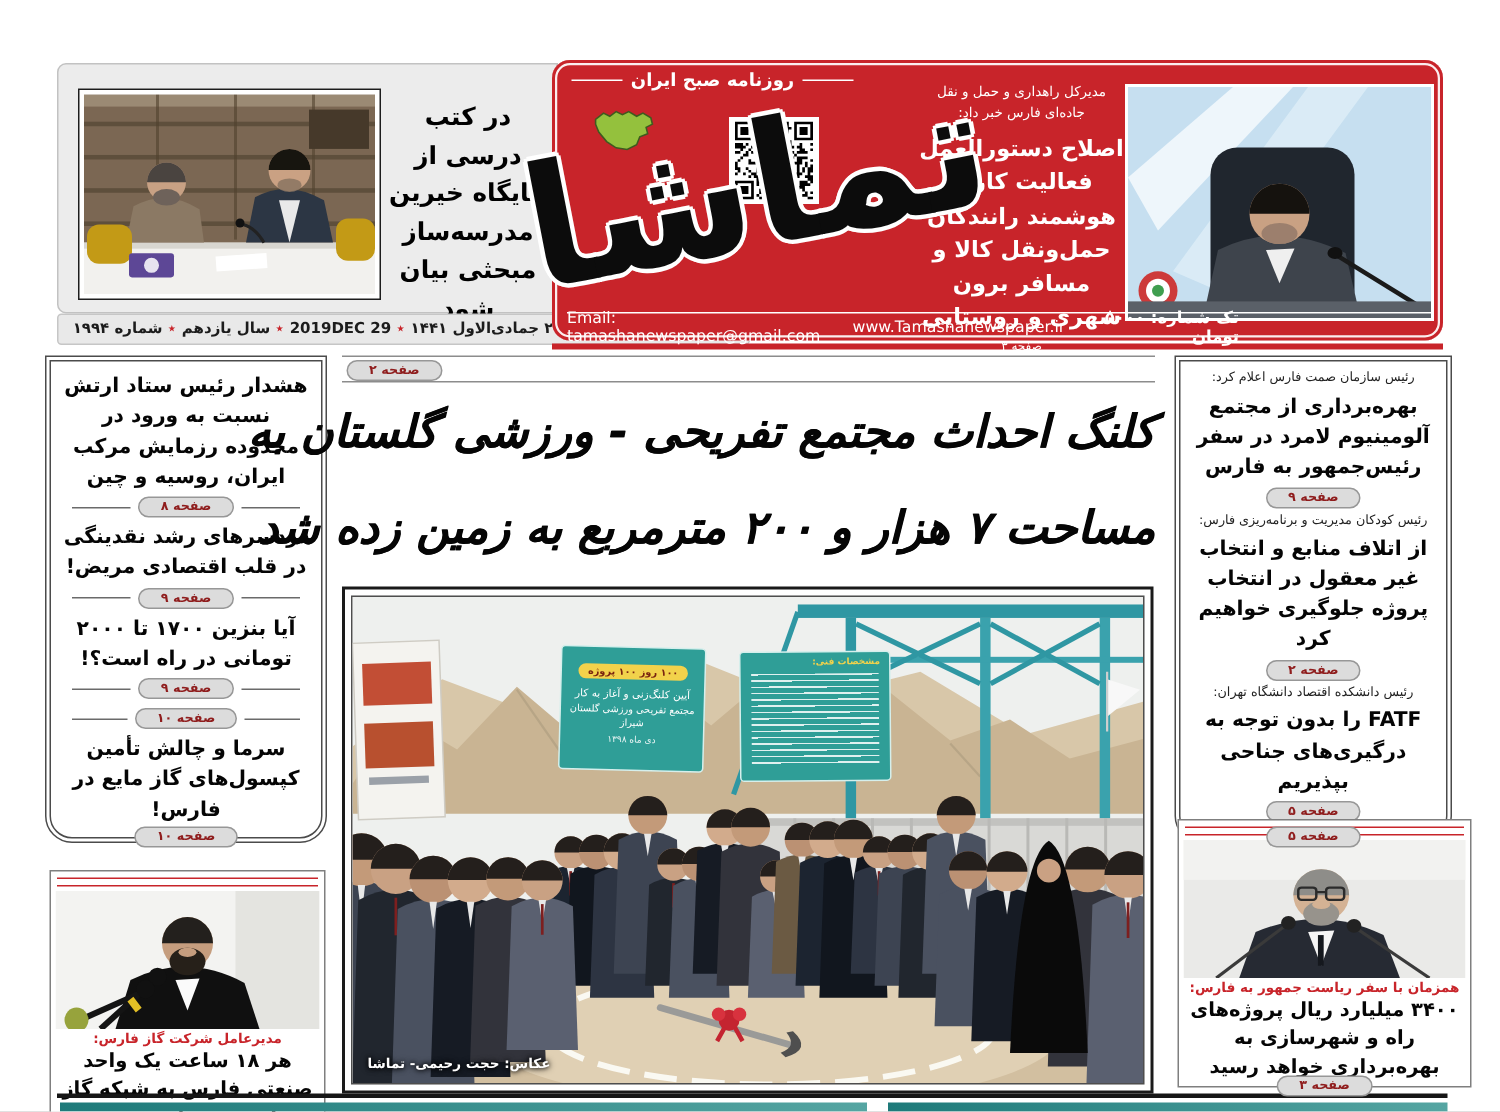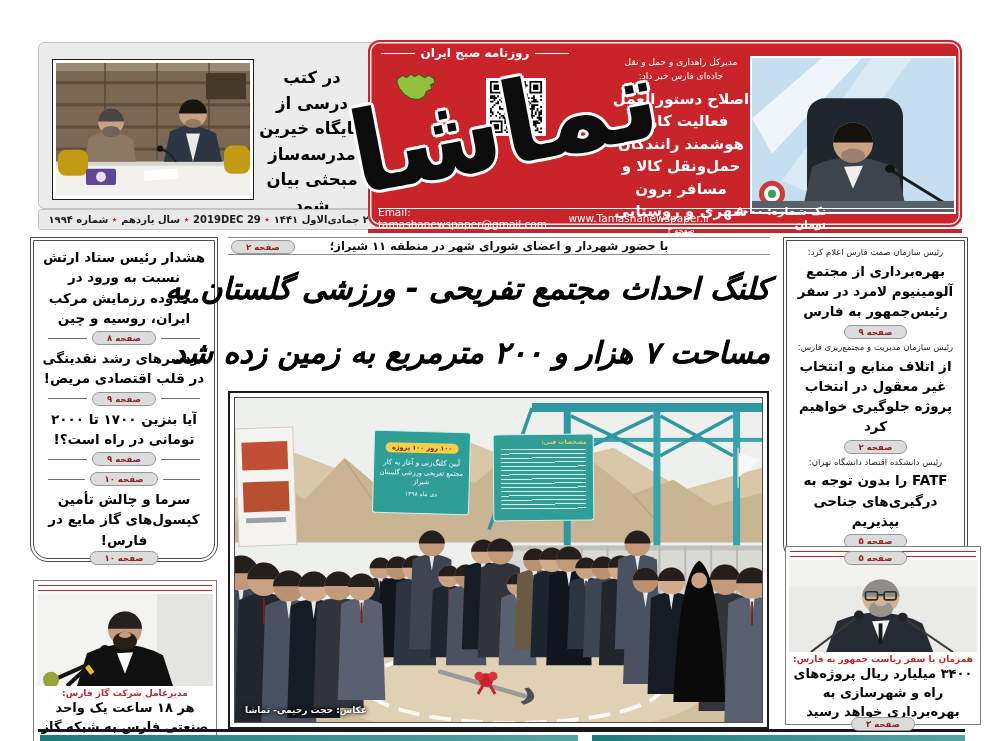--- a/index.html
+++ b/index.html
@@ -236,42 +236,41 @@
 
   <div class="abs side-box side-right">
     <div class="item">
       <div class="kk">رئیس سازمان صمت فارس اعلام کرد:</div>
       <div class="hl">بهره‌برداری از مجتمع آلومینیوم لامرد در سفر رئیس‌جمهور به فارس</div>
     </div>
     <div class="pill-row">
         <span class="pill">صفحه ۹</span>
       </div>
     <div class="item">
-      <div class="kk">رئیس سازمان مدیریت و مجتمع‌ریزی فارس:</div>
+      <div class="kk">رئیس کودکان مدیریت و برنامه‌ریزی فارس:</div>
       <div class="hl">از اتلاف منابع و انتخاب غیر معقول در انتخاب پروژه جلوگیری خواهیم کرد</div>
     </div>
     <div class="pill-row">
         <span class="pill">صفحه ۲</span>
       </div>
     <div class="item">
       <div class="kk">رئیس دانشکده اقتصاد دانشگاه تهران:</div>
       <div class="hl">FATF را بدون توجه به درگیری‌های جناحی بپذیریم</div>
     </div>
     <div class="pill-row">
         <span class="pill">صفحه ۵</span>
       </div>
     <div class="item">
       <div class="hl">پذیرش FATF مانع دور زدن تحریم‌ها یا...</div>
     </div>
     <span class="pill bottom-pill">صفحه ۵</span>
   </div>
 
   <div class="abs lead-strip">
     <span class="pill tab">صفحه ۲</span>
-    <span class="lead-kicker">با حضور شهردار و اعضای شورای شهر در منطقه ۱۱ شیراز؛</span>
   </div>
   <div class="abs lead-h">
     <div class="l1">کلنگ احداث مجتمع تفریحی - ورزشی گلستان به</div>
     <div class="l2">مساحت ۷ هزار و ۲۰۰ مترمربع به زمین زده شد</div>
   </div>
 
   <div class="abs lead-photo">
     <div class="photo-inner">
       <svg viewBox="0 0 529 325" preserveAspectRatio="none">
         <rect width="529" height="325" fill="#eef0ee"></rect>

